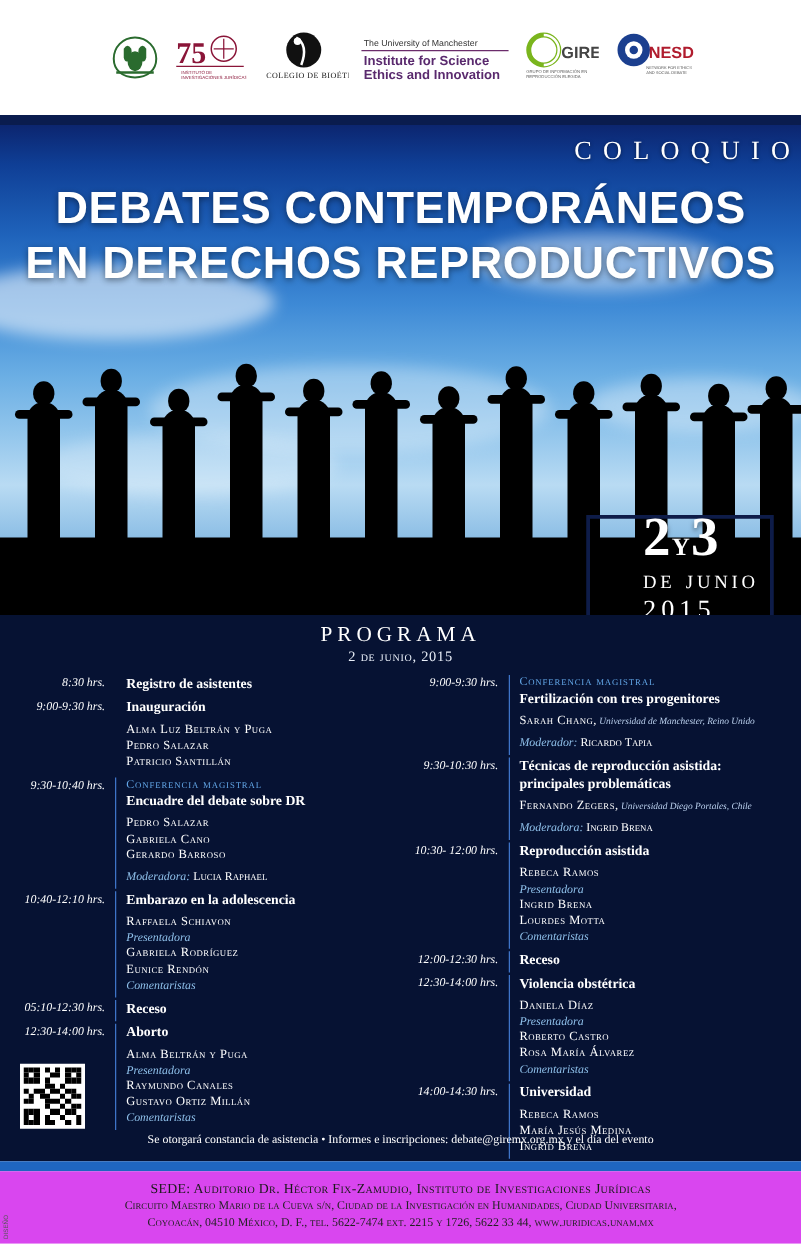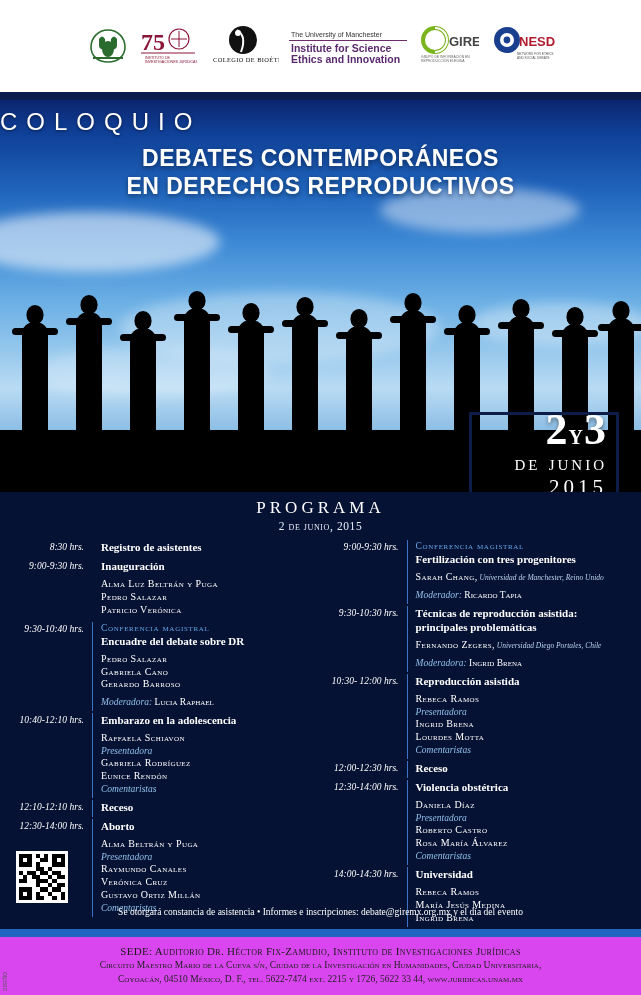--- a/index.html
+++ b/index.html
@@ -56,37 +56,37 @@
   }
   .cloud.c1 { width: 260px; height: 60px; left: -40px; top: 120px; }
   .cloud.c2 { width: 200px; height: 46px; left: 380px; top: 95px; opacity: .8; }
   .cloud.c3 { width: 320px; height: 70px; left: 120px; top: 200px; opacity: .55; }
   .cloud.c4 { width: 180px; height: 44px; left: 470px; top: 210px; opacity: .6; }
   .cloud.c5 { width: 240px; height: 50px; left: 30px; top: 255px; opacity: .45; }
 
   .coloquio {
     position: absolute;
     top: 16px; left: 0; width: 641px;
-    text-align: left;
-    color: #ffffff;
-    font-family: Liberation Sans, sans-serif;
-    font-size: 24px;
+    text-align: right;
+    color: #ffffff;
+    font-family: Liberation Serif, serif;
+    font-size: 21px;
     letter-spacing: 9px;
     font-variant: small-caps;
     text-transform: uppercase;
     text-shadow: 0 1px 3px rgba(0,0,0,.5);
   }
   .hero-title {
     position: absolute;
     top: 52px; left: 0; width: 641px;
     text-align: center;
     color: #ffffff;
     font-family: "Liberation Sans", sans-serif;
     font-weight: bold;
-    font-size: 23px;
+    font-size: 36px;
     line-height: 1.22;
     letter-spacing: .5px;
     text-shadow: 0 2px 5px rgba(0,0,0,.45);
   }
   .hero-title .l2 { display: block; }
 
   
   .ground {
     position: absolute;
     left: 0; bottom: 0; width: 641px; height: 62px;
@@ -127,21 +127,20 @@
     height: 104px;
     border: 3px solid #0e1c49;
     background: rgba(10,26,70,0.0);
     z-index: 5;
   }
   .date-inner {
     position: absolute;
     right: 34px;
     bottom: -8px;
     color: #ffffff;
-    text-align: right;
     z-index: 6;
     font-family: "Liberation Serif", serif;
     text-shadow: 0 2px 4px rgba(0,0,0,.5);
   }
   .date-day {
     font-size: 44px;
     font-weight: bold;
     line-height: .95;
     letter-spacing: 1px;
   }
@@ -454,21 +453,21 @@
               <span class="etitle">Registro de asistentes</span>
             </div>
           </div>
           <div class="row">
             <div class="time">9:00-9:30 hrs.</div>
             <div class="entry noline">
               <span class="etitle">Inauguración</span>
               <div class="gap"></div>
               <span class="name">Alma Luz Beltrán y Puga</span>
               <span class="name">Pedro Salazar</span>
-              <span class="name">Patricio Verónica</span>
+              <span class="name">Patricio Santillán</span>
             </div>
           </div>
           <div class="row">
             <div class="time">9:30-10:40 hrs.</div>
             <div class="entry">
               <span class="kicker">Conferencia magistral</span>
               <span class="etitle">Encuadre del debate sobre DR</span>
               <div class="gap"></div>
               <span class="name">Pedro Salazar</span>
               <span class="name">Gabriela Cano</span>
@@ -483,34 +482,33 @@
               <span class="etitle">Embarazo en la adolescencia</span>
               <div class="gap"></div>
               <span class="name">Raffaela Schiavon</span>
               <span class="role">Presentadora</span>
               <span class="name">Gabriela Rodríguez</span>
               <span class="name">Eunice Rendón</span>
               <span class="role">Comentaristas</span>
             </div>
           </div>
           <div class="row">
-            <div class="time">12:10-12:10 hrs.</div>
+            <div class="time">05:10-12:30 hrs.</div>
             <div class="entry">
               <span class="etitle">Receso</span>
             </div>
           </div>
           <div class="row">
             <div class="time">12:30-14:00 hrs.</div>
             <div class="entry">
               <span class="etitle">Aborto</span>
               <div class="gap"></div>
               <span class="name">Alma Beltrán y Puga</span>
               <span class="role">Presentadora</span>
               <span class="name">Raymundo Canales</span>
-              <span class="name">Verónica Cruz</span>
               <span class="name">Gustavo Ortiz Millán</span>
               <span class="role">Comentaristas</span>
             </div>
           </div>
         </div>
       <div class="col right" id="col-day2">
           <div class="row">
             <div class="time">9:00-9:30 hrs.</div>
             <div class="entry">
               <span class="kicker">Conferencia magistral</span>

